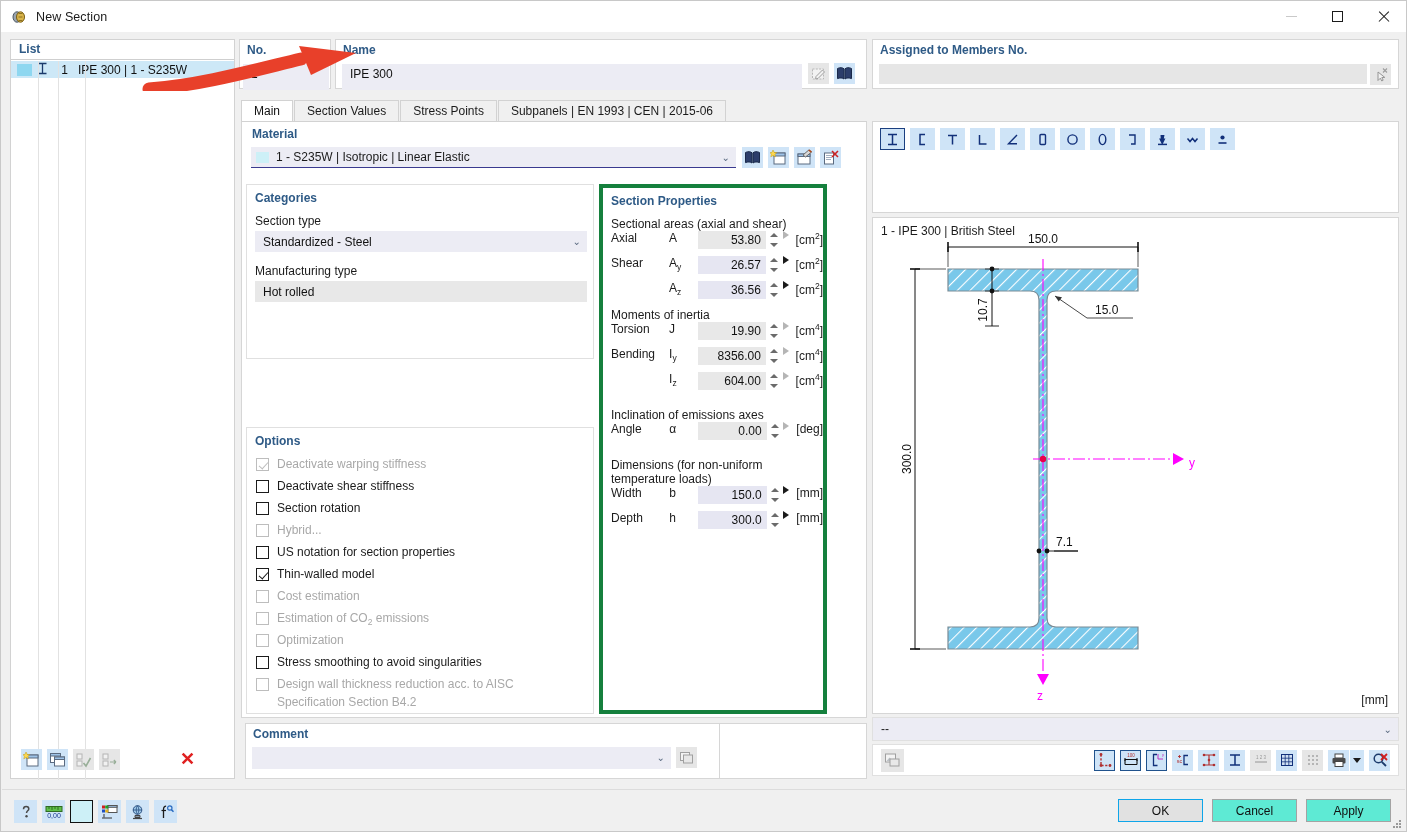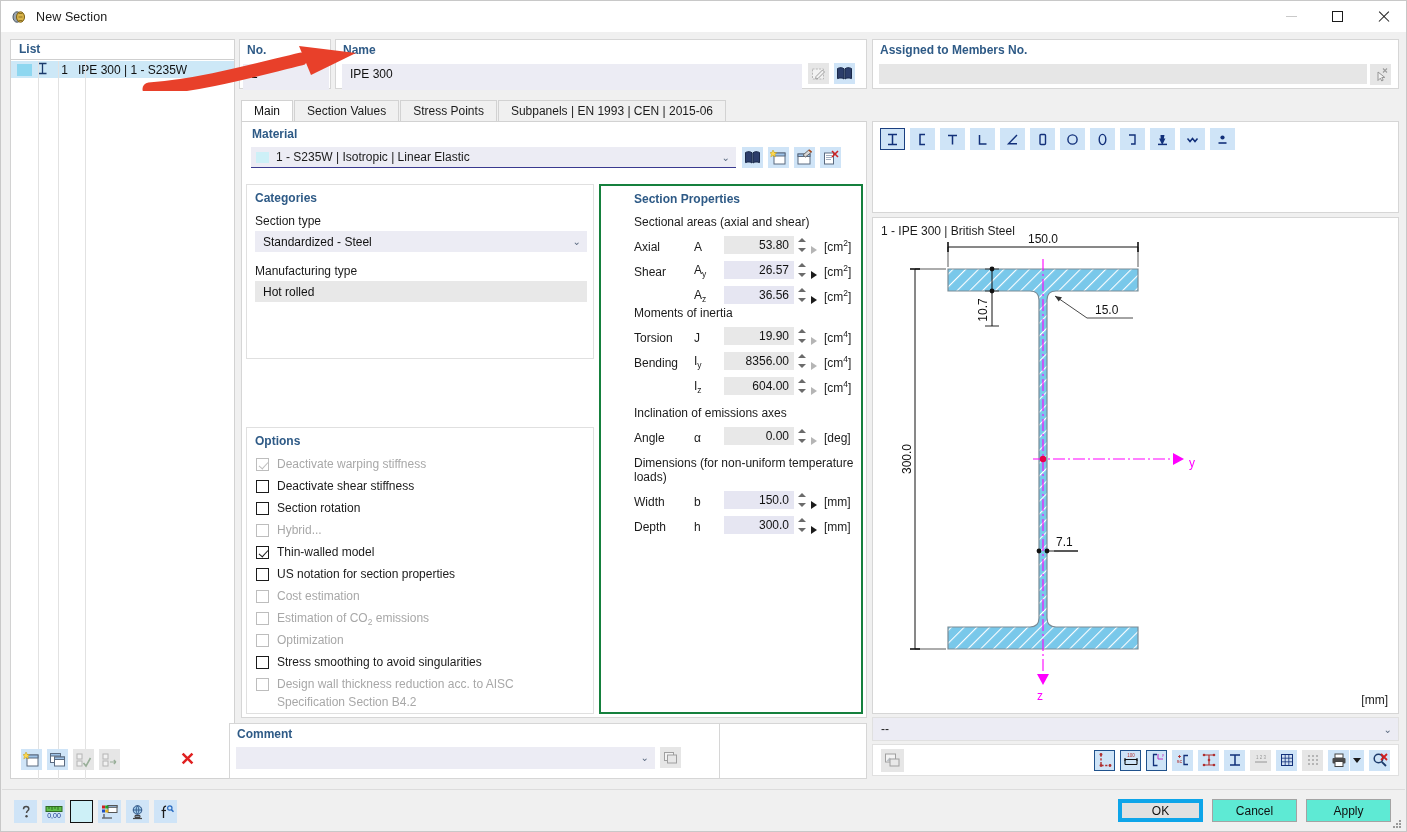--- a/index.html
+++ b/index.html
@@ -108,21 +108,21 @@
     background: #ececf4; border-bottom: 1.6px solid #3a3a8f;
     display: flex; align-items: center; font-size: 12px;
   }
   #material-combo .swatch { width: 13px; height: 11px; background: #cdf0f7; margin: 0 7px 0 5px; }
   .chev { margin-left:auto; margin-right: 6px; color: #5a6a80; font-size: 10px; }
   #material-btns { position: absolute; left: 496px; top: 20px; display: flex; }
 
   
   #cat-box { position: absolute; left: 4px; top: 62px; width: 348px; height: 175px; border: 1px solid #e0e0e0; background:#fff;}
   #opt-box { position: absolute; left: 4px; top: 305px; width: 348px; height: 287px; border: 1px solid #e0e0e0; background:#fff;}
-  #props-box { position: absolute; left: 357px; top: 62px; width: 264px; height: 530px; border: 2px solid #15803d; background:#fff;padding-left:25px;}
+  #props-box { position: absolute; left: 357px; top: 62px; width: 228px; height: 530px; border: 4px solid #15803d; background:#fff;}
 
   .box-title { color: #2e5a86; font-weight: bold; font-size: 12px; padding: 6px 0 0 8px; }
   .sub-label { font-size: 12px; color: #1b1b1b; padding-left: 8px; }
   .combo {
     background: #ececf4; height: 21px; display:flex; align-items:center; font-size:12px;
     padding-left: 8px; color:#111;
   }
   .readonly-gray { background: #e8e8e8; height: 21px; display:flex; align-items:center;
     font-size:12px; padding-left: 8px; color:#111; }
 
@@ -137,21 +137,21 @@
   .cbx.checked:after {
     content: ""; position: absolute; left: 3.5px; top: 0.5px; width: 4px; height: 8px;
     border: solid #1b1b1b; border-width: 0 1.6px 1.6px 0; transform: rotate(42deg);
   }
   .cbx.checked.disabled:after { border-color: #bdbdbd; }
   .chk-lbl { font-size: 12px; color: #1b1b1b; line-height: 18px; }
   .chk-lbl.disabled { color: #a8a8a8; }
 
   
   .sp-head { font-size: 12px; color: #1b1b1b; padding-left: 8px; }
-  .sp-row { display: flex; align-items: flex-end; height: 25px; font-size: 12px; }
+  .sp-row { display: flex; align-items: flex-start; height: 25px; font-size: 12px; }
   .sp-name { width: 68px; padding-left: 8px; color: #1b1b1b; }
   .sp-sym  { width: 30px; color: #1b1b1b; }
   .sp-val {
     width: 70px; height: 18px; background: #e8e8e8; text-align: right;
     padding-right: 5px; line-height: 18px; color: #111; font-size: 12px;
   }
   .sp-val.lilac { background:#e6e6f2; }
   .spin { width: 11px; height: 18px; position: relative; margin-left: 2px; }
   .spin .up, .spin .dn {
     position: absolute; left: 2px; width: 0; height: 0;
@@ -164,21 +164,21 @@
     border-top: 4.5px solid transparent; border-bottom: 4.5px solid transparent;
     border-left: 6px solid #1b1b1b;
   }
   .arrow-r.dim { border-left-color: #b5b5b5; }
   .sp-unit { margin-left: 7px; color: #1b1b1b; font-size: 12px; }
   .dim-txt { color: #a8a8a8; }
   sub { font-size: 8.5px; }
   sup { font-size: 8.5px; }
 
   
-  #comment-panel { left: 228px; top: 722px; width: 522px; height: 56px; }
+  #comment-panel { left: 244px; top: 722px; width: 522px; height: 56px; }
   #comment-input {
     position: absolute; left: 6px; top: 23px; width: 419px; height: 22px;
     background: #ececf4; display: flex; align-items: center; font-size: 12px;
   }
   #comment-btn { position: absolute; left: 430px; top: 23px; }
   #comment-side { left: 718px; top: 722px; width: 148px; height: 56px; }
 
   
   #assigned-panel { left: 871px; top: 38px; width: 527px; height: 50px; }
   #shape-panel { left: 871px; top: 120px; width: 527px; height: 92px; }
@@ -204,21 +204,21 @@
 
   
   #statusbar { position: absolute; left: 1px; top: 788px; width: 1403px; height: 42px; background: #f0f0f0; border-top: 1px solid #dcdcdc;}
   #status-left { position: absolute; left: 12px; top: 10px; display: flex; }
   #dlg-buttons { position: absolute; right: 14px; top: 9px; display: flex; }
   .dbtn {
     width: 85px; height: 23px; background: #5eead4; border: 1px solid #a3a3a3;
     display:flex; align-items:center; justify-content:center; font-size:12px; color:#111;
     margin-left: 9px;
   }
-  .dbtn.primary { border: 4px solid #0ea5e9; background: #e1e1e1; }
+  .dbtn.primary { border: 1px solid #0ea5e9; background: #e1e1e1; }
   #resize-grip { position: absolute; right: 3px; bottom: 2px; width: 12px; height: 12px; }
 
   
   #red-arrow { position: absolute; left: 140px; top: 44px; width: 230px; height: 46px; pointer-events: none; }
   .red-close { color: #e02020; font-size: 18px; font-weight: bold; }
 </style>
 </head>
 <body>
 
 <div id="app">
@@ -400,26 +400,26 @@
         </div>
         <div class="chk-row">
           <span class="cbx"></span>
           <span class="chk-lbl">Section rotation</span>
         </div>
         <div class="chk-row">
           <span class="cbx disabled"></span>
           <span class="chk-lbl disabled">Hybrid...</span>
         </div>
         <div class="chk-row">
+          <span class="cbx"></span>
+          <span class="chk-lbl">US notation for section properties</span>
+        </div>
+        <div class="chk-row">
           <span class="cbx checked"></span>
           <span class="chk-lbl">Thin-walled model</span>
-        </div>
-        <div class="chk-row">
-          <span class="cbx"></span>
-          <span class="chk-lbl">US notation for section properties</span>
         </div>
         <div class="chk-row">
           <span class="cbx disabled"></span>
           <span class="chk-lbl disabled">Cost estimation</span>
         </div>
         <div class="chk-row">
           <span class="cbx disabled"></span>
           <span class="chk-lbl disabled">Estimation of CO<sub>2</sub> emissions</span>
         </div>
         <div class="chk-row">

